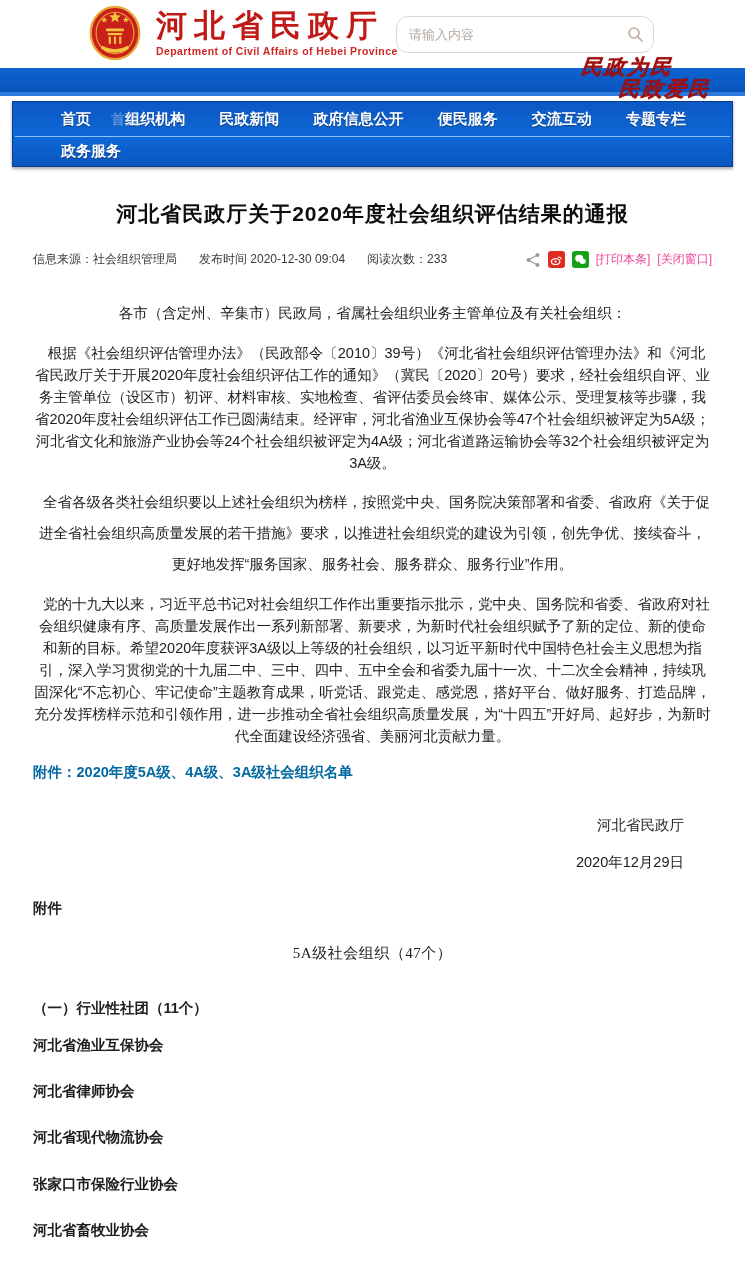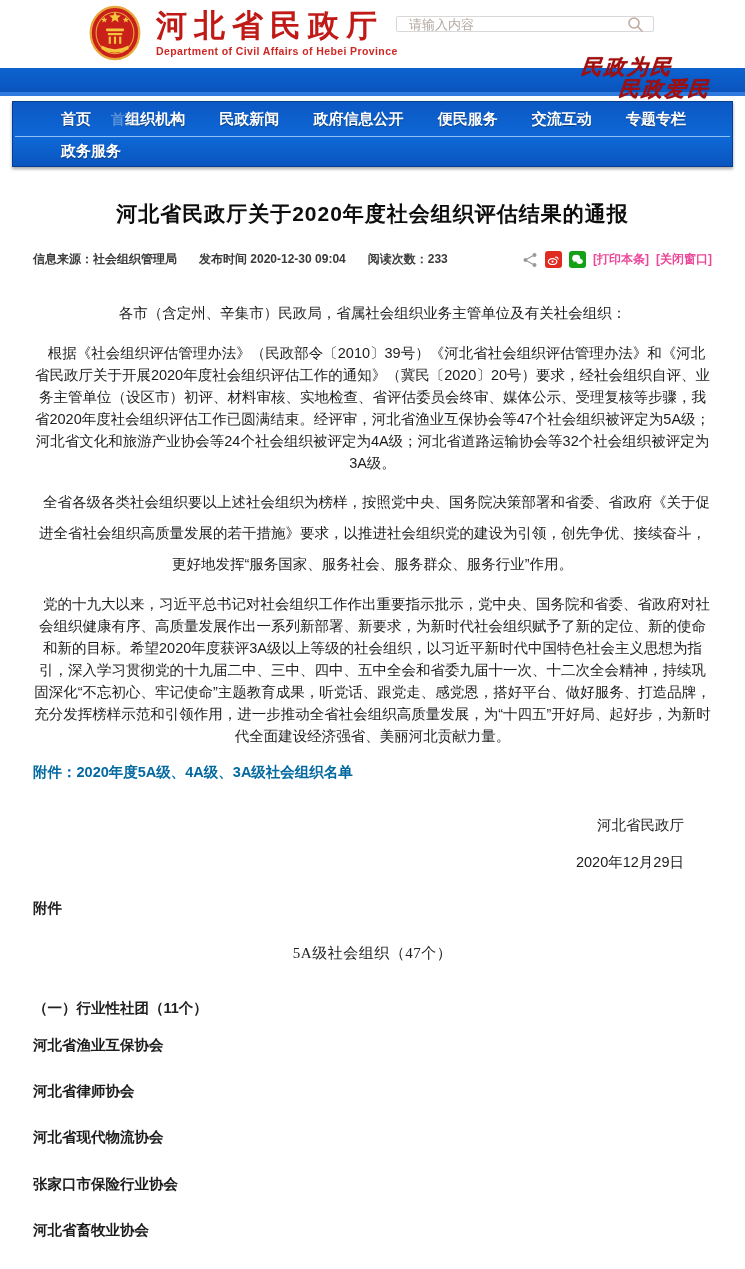--- a/index.html
+++ b/index.html
@@ -11,22 +11,22 @@
   .brand { position:absolute; left:88px; top:4px; display:flex; align-items:center; cursor:pointer; }
   .emblem { width:54px; height:58px; margin-right:14px; }
   .brand-text .site-name {
     color:#c01a17; font-size:31px; font-weight:bold; letter-spacing:7px;
     font-family:"Liberation Serif","DejaVu Serif",serif; line-height:34px;
   }
   .brand-text .site-name-en {
     color:#cf2824; font-size:10.5px; font-weight:bold; letter-spacing:.4px; margin-top:2px;text-align:right;
   }
   .search-box {
-    position:absolute; left:396px; top:16px; width:258px; height:16px;
-    border:1px solid #d8d8d8; border-radius:2px; background:#fff;
+    position:absolute; left:396px; top:16px; width:258px; height:37px;
+    border:1px solid #d8d8d8; border-radius:12px; background:#fff;
     display:flex; align-items:center; padding:0 8px 0 12px;
   }
   .search-box input {
     border:none; outline:none; flex:1; font-size:13px; color:#333; background:transparent;
   }
   .search-box input::placeholder { color:#b3a9a2; }
   .search-btn { width:20px; height:20px; cursor:pointer; display:flex; align-items:center; justify-content:center; }
 
   
   .blue-band { height:28px; background:linear-gradient(#0d63d0,#0a54bd); border-bottom:4px solid #2f7ade; }
@@ -53,21 +53,21 @@
   }
   .nav-divider { height:1px; background:#8fc0f5; margin:0 2px; }
   .nav-row2 { display:flex; align-items:center; height:29px; padding:0 48px; }
 
   
   .article { padding:24px 33px 0; }
   .article-title {
     text-align:center; font-size:21px; font-weight:bold; color:#0d0d0d;
     letter-spacing:1px; margin-top:8px; line-height:30px;
   }
-  .meta-row { display:flex; align-items:center; margin-top:22px; font-size:12px; color:#3a3a3a;font-weight:bold; }
+  .meta-row { display:flex; align-items:center; margin-top:22px; font-size:12px; color:#3a3a3a; }
   .meta-left { display:flex; gap:22px; white-space:nowrap; }
   .meta-right { margin-left:auto; display:flex; align-items:center; gap:7px; }
   .share-icon { width:16px; height:16px; cursor:pointer; }
   .sns-icon { width:17px; height:17px; border-radius:3px; display:flex; align-items:center; justify-content:center; cursor:pointer; }
   .sns-weibo { background:#df2b20; }
   .sns-wechat { background:#15a018; }
   .meta-link { color:#ec4899; cursor:pointer; text-decoration:none; white-space:nowrap; }
 
   .article-body { margin-top:30px; font-size:14.5px; color:#1c1c1c; }
   .para { margin:0 0 13px; line-height:22px;text-align:center; }

